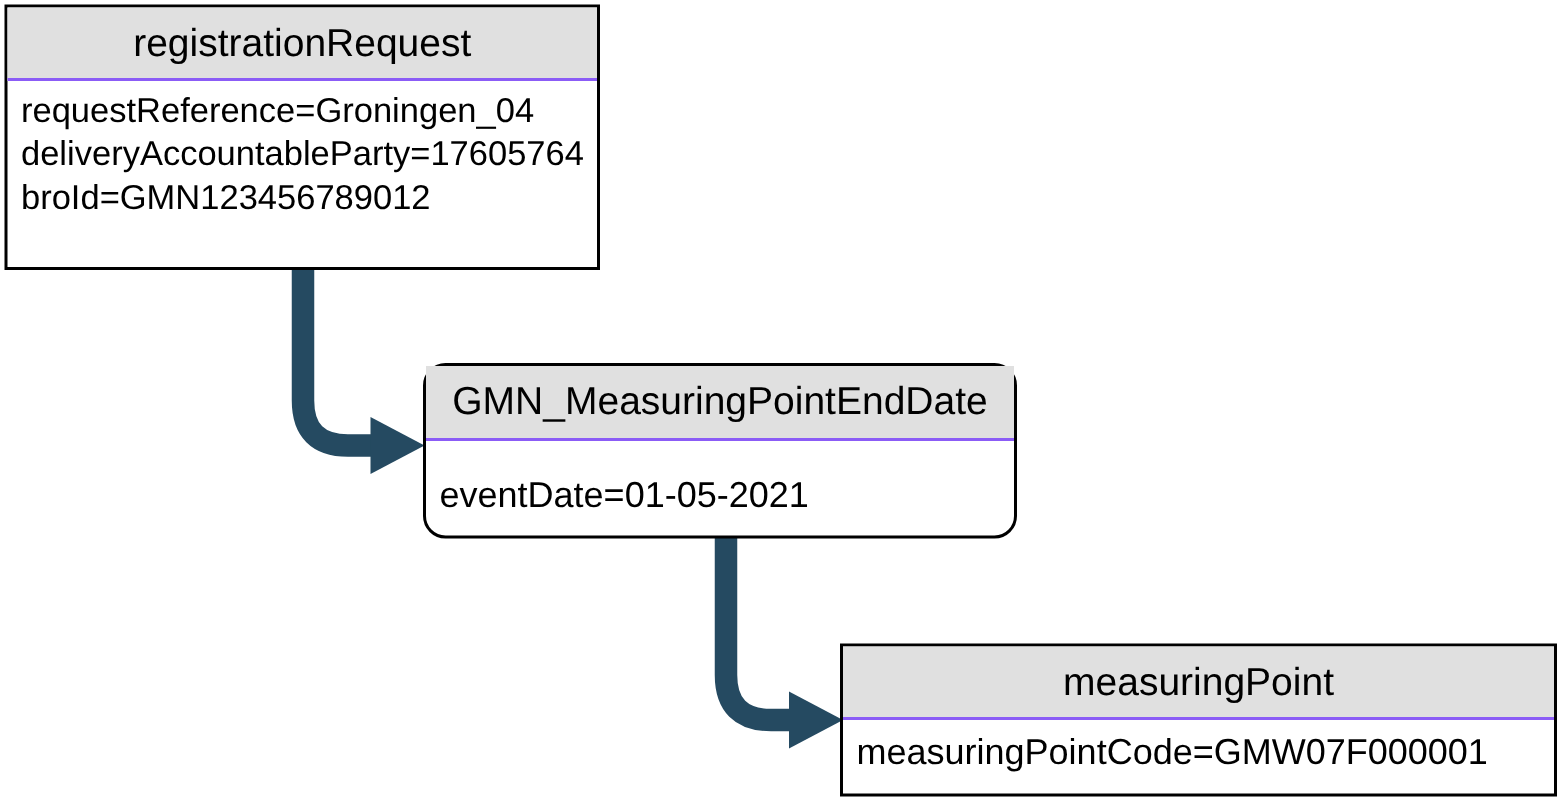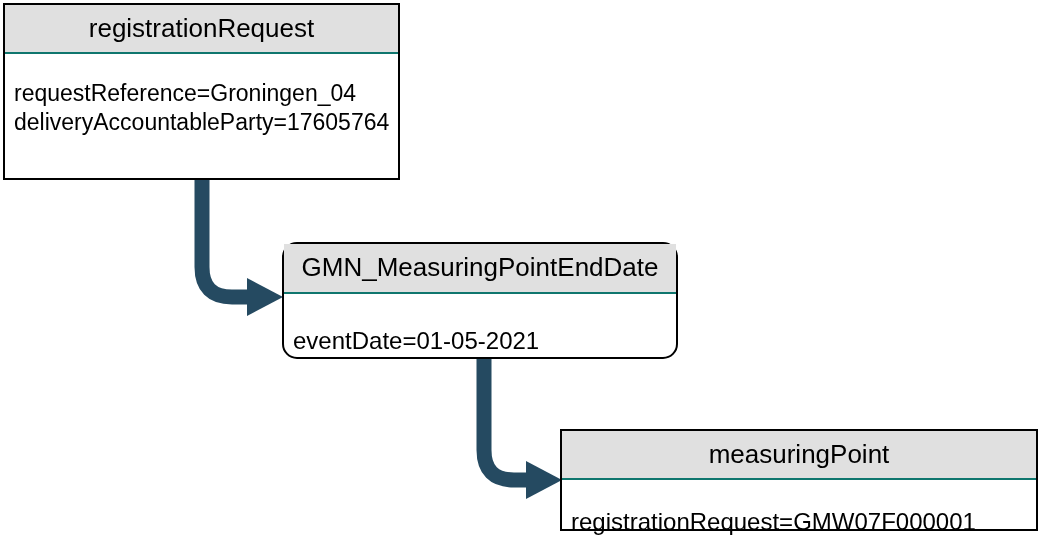--- a/index.html
+++ b/index.html
@@ -24,46 +24,45 @@
     height: 538px;
   }
   .node {
     position: absolute;
     border: 2px solid #000000;
     background: #ffffff;
     box-sizing: border-box;
   }
   .node-header {
     background: #e0e0e0;
-    border-bottom: 2px solid #0f766e;
+    border-bottom: 2px solid #8b5cf6;
     text-align: center;
     font-size: 26px;
     white-space: nowrap;
     overflow: hidden;
     box-sizing: border-box;
   }
   .node-body {
     box-sizing: border-box;
     padding: 5px 0 0 9px;
     overflow: hidden;
-    margin-top: 20px;
   }
   .attr-line {
     white-space: nowrap;
     overflow: hidden;
     font-size: 23px;
     line-height: 29px;
   }
   
   .node-1 { left: 3px; top: 3px; width: 397px; height: 177px; }
   .node-1 .node-header { height: 49px; line-height: 46px; }
   
   .node-2 { left: 282px; top: 242px; width: 396px; height: 117px; border-radius: 15px; }
   .node-2 .node-header { height: 50px; line-height: 47px; }
-  .node-2 .node-body { padding-top: 12px; }
+  .node-2 .node-body { padding-top: 22px; }
   .node-2 .attr-line { font-size: 24px; }
   
   .node-3 { left: 560px; top: 429px; width: 478px; height: 102px; }
   .node-3 .node-header { height: 49px; line-height: 46px; text-align: center; }
   .node-3 .node-body { padding-top: 7px; }
   .node-3 .attr-line { font-size: 24px; }
 </style>
 </head>
 <body>
 
@@ -76,30 +75,31 @@
 
     <path d="M 484 357 L 484 450 Q 484 480 514 480 L 527 480" fill="none" stroke="#254a61" stroke-width="15"></path>
     <polygon points="526,461 526,499 562,480" fill="#254a61"></polygon>
   </svg>
 
   <div class="node node-1">
     <div class="node-header">registrationRequest</div>
     <div class="node-body">
       <div class="attr-line">requestReference=Groningen_04</div>
       <div class="attr-line">deliveryAccountableParty=17605764</div>
+      <div class="attr-line">broId=GMN123456789012</div>
     </div>
   </div>
 
   <div class="node node-2">
     <div class="node-header">GMN_MeasuringPointEndDate</div>
     <div class="node-body">
       <div class="attr-line">eventDate=01-05-2021</div>
     </div>
   </div>
 
   <div class="node node-3">
     <div class="node-header">measuringPoint</div>
     <div class="node-body">
-      <div class="attr-line">registrationRequest=GMW07F000001</div>
+      <div class="attr-line">measuringPointCode=GMW07F000001</div>
     </div>
   </div>
 
 </div>
 
 </body></html>

